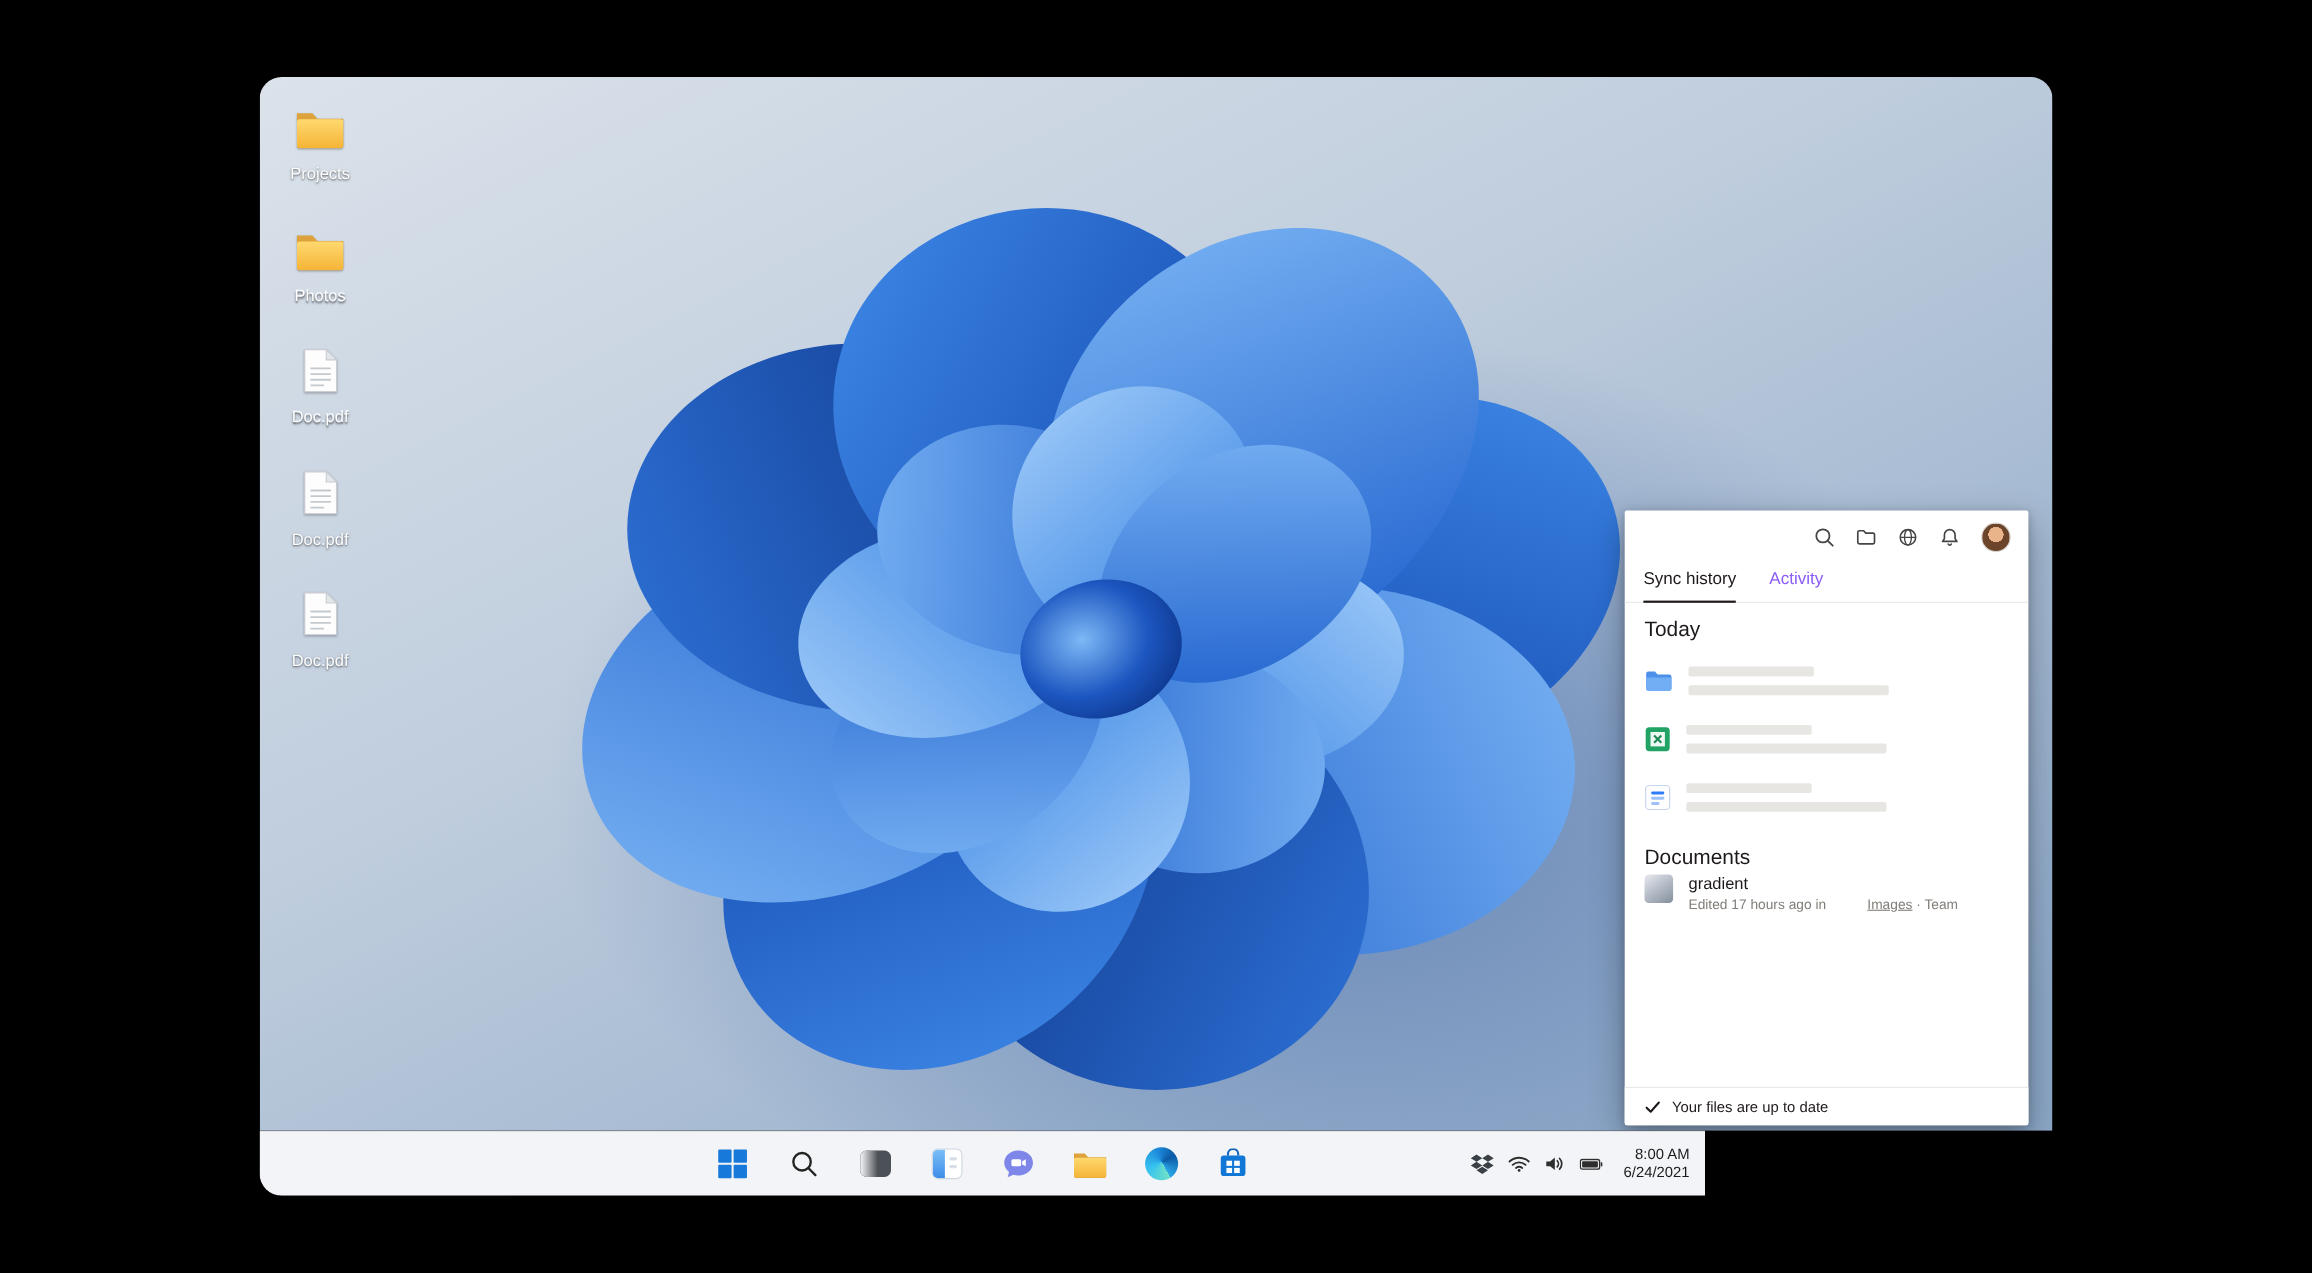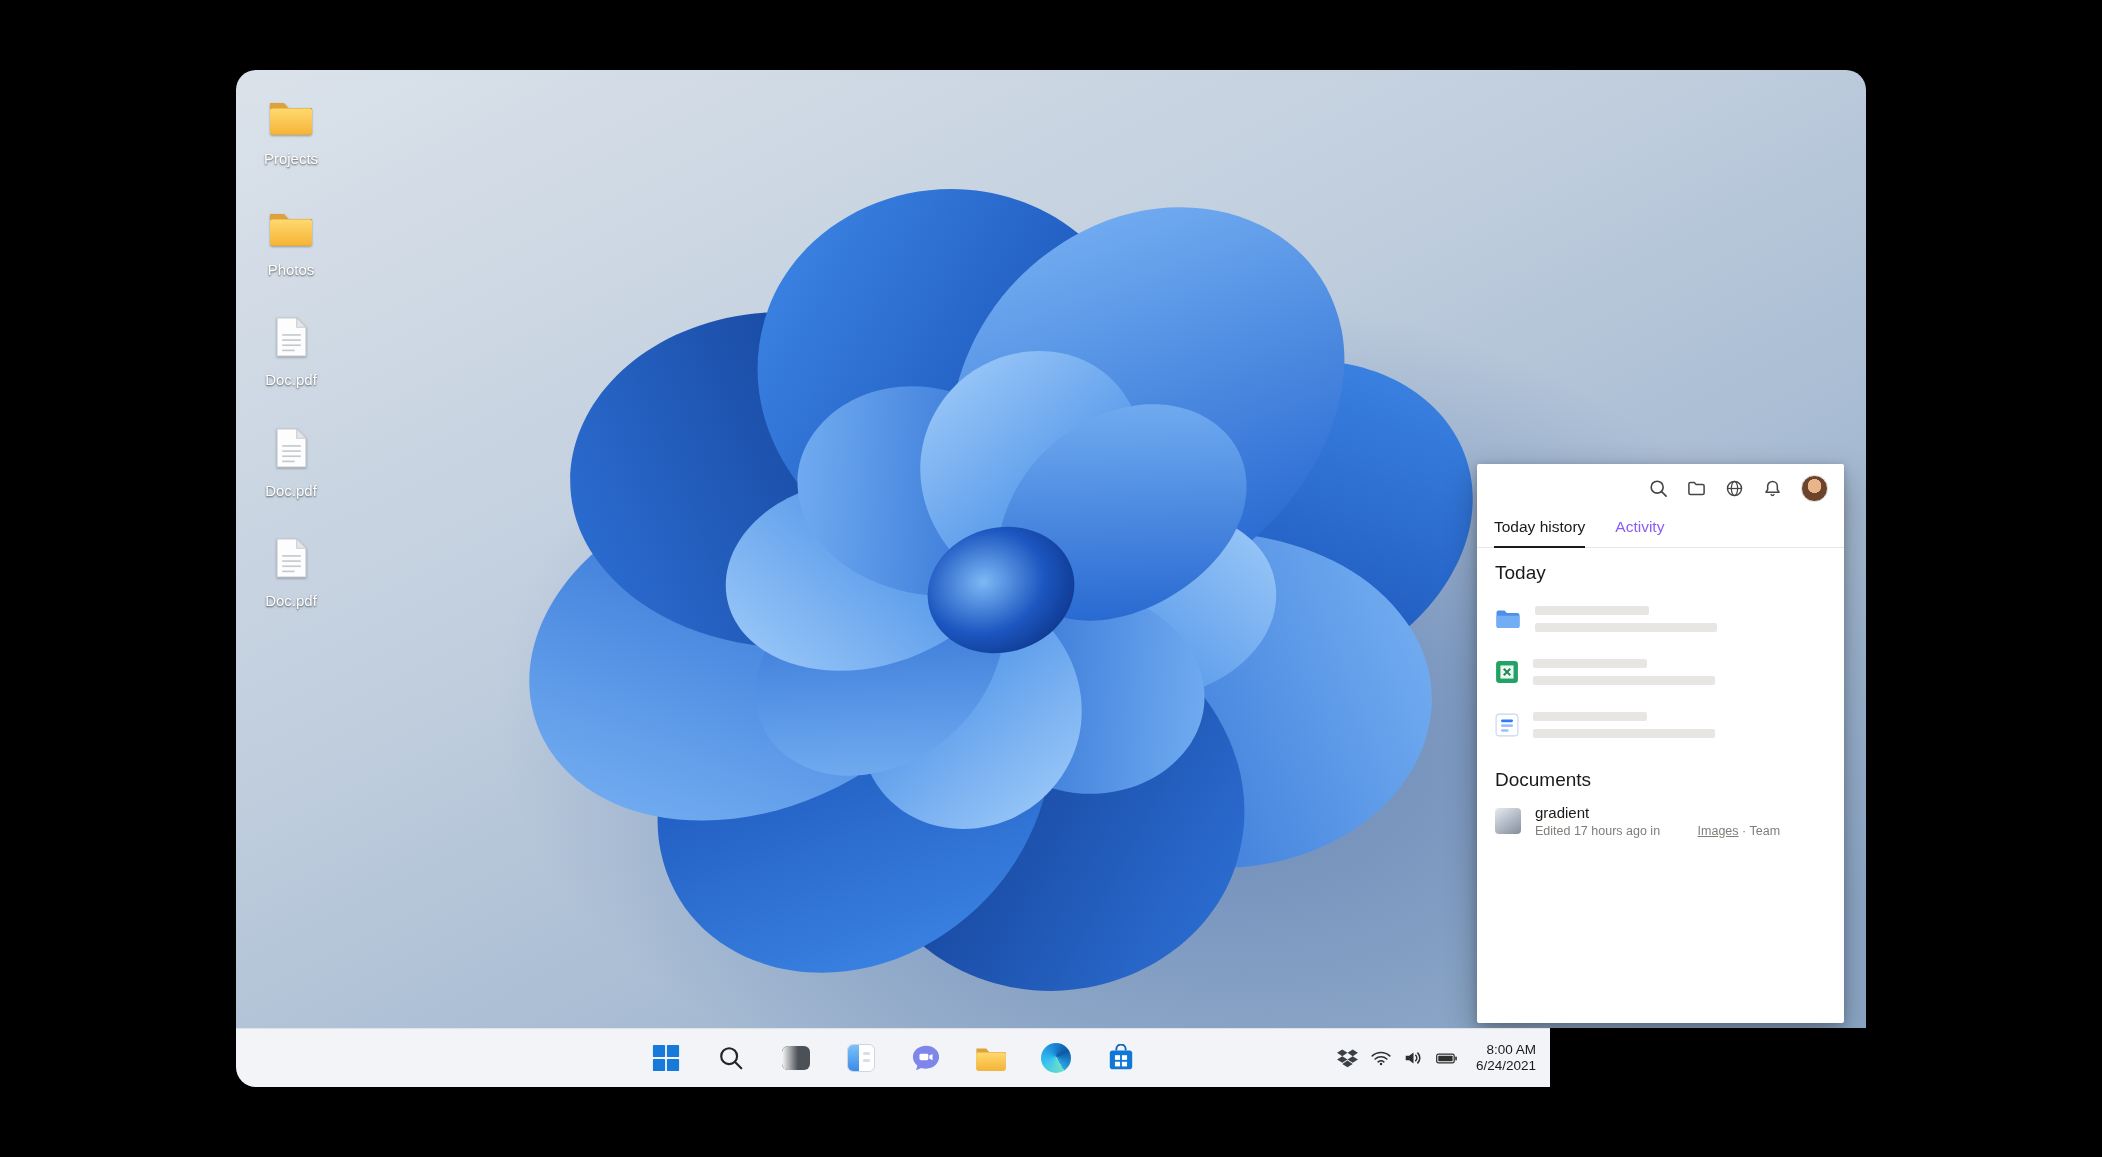--- a/index.html
+++ b/index.html
@@ -39,21 +39,21 @@
   .dp-tabs { display:flex; gap:30px; padding:0 17px; border-bottom:1px solid #e8e6e3; }
   .dp-tab { font-size:15.5px; padding:6px 0 10px; color:#8b5cf6; cursor:pointer; margin-bottom:-1px; }
   .dp-tab.active { color:#1e1919; border-bottom:2.5px solid #1e1919; }
   .dp-body { position:absolute; top:84px; bottom:35px; left:0; right:0; overflow:hidden; padding:0 18px; }
   .dp-heading { font-size:19px; color:#1e1919; font-weight:500; margin:14px 0 8px; }
   .dp-heading.second { margin-top:18px; margin-bottom:4px; }
   .dp-skel { height:53px; display:flex; align-items:center; gap:14px; }
   .skel-bars .bar { background:#e8e6e3; height:9px; border-radius:2px; }
   .skel-bars .bar.short { width:114px; margin-bottom:8px; }
   .skel-bars .bar.long  { width:182px; }
-  .dp-item { height:52px; display:flex; align-items:center; gap:14px; cursor:pointer; }
+  .dp-item { height:52px; display:flex; align-items:flex-start; gap:14px; cursor:pointer; }
   .dp-item-text { display:flex; flex-direction:column; }
   .dp-title { font-size:15px; color:#1e1919; line-height:17px; }
   .dp-sub { font-size:12.5px; color:#827d78; line-height:15px; margin-top:3px; }
   .dp-sub .loc { text-decoration:underline;padding-left:34px; }
   .thumb { width:26px; height:26px; border-radius:4px; flex:0 0 auto; }
   .thumb.gradient { background:linear-gradient(145deg,#e8eaee 0%,#b9c0cb 45%,#838e9c 100%); }
   .thumb.sunset   { background:linear-gradient(180deg,#f7cb82 0%,#eb9a55 55%,#d96f3d 100%); }
   .dp-footer { position:absolute; left:0; right:0; bottom:0; height:35px; background:#fff;
     border-top:1px solid #e8e6e3; display:flex; align-items:center; gap:10px; padding:0 18px;
     border-radius:0 0 2px 2px; }
@@ -251,21 +251,21 @@
         <span>
           <svg width="19" height="19" viewBox="0 0 20 20">
               <path d="M10 2.6 a5.1 5.1 0 0 0 -5.1 5.1 v3.5 L3.1 13.9 h13.8 l-1.8-2.7 V7.7 A5.1 5.1 0 0 0 10 2.6 Z" fill="none" stroke="#454545" stroke-width="1.6" stroke-linejoin="round"></path>
               <path d="M8.5 16.4 a1.6 1.6 0 0 0 3 0" fill="none" stroke="#454545" stroke-width="1.5" stroke-linecap="round"></path>
             </svg>
         </span>
         <span class="dp-avatar"></span>
       </div>
 
       <div class="dp-tabs">
-        <div class="dp-tab active">Today history</div>
+        <div class="dp-tab active">Sync history</div>
         <div class="dp-tab">Activity</div>
       </div>
 
       <div class="dp-body">
 
         <div class="dp-heading">Today</div>
 
         <div class="dp-skel">
           <svg width="26" height="22" viewBox="0 0 26 22">
             <path d="M1.5 4.5 a2 2 0 0 1 2-2 h6 l2.4 2.6 H22.5 a2 2 0 0 1 2 2 V18 a2 2 0 0 1 -2 2 h-19 a2 2 0 0 1 -2-2 Z" fill="#4d90ea"></path>
@@ -314,20 +314,26 @@
               <span>· Team</span>
             </div>
           </div>
         </div>
 
 
 
 
       </div>
 
+      <div class="dp-footer">
+        <svg width="15" height="13" viewBox="0 0 16 14">
+          <path d="M2 7.5 L6 11.5 L14 2.5" fill="none" stroke="#1e1919" stroke-width="2" stroke-linecap="round" stroke-linejoin="round"></path>
+        </svg>
+        <span class="dp-footer-text">Your files are up to date</span>
+      </div>
     </div>
 
     <div class="taskbar">
       <div class="tb-center">
 
         <div class="tb-btn">
           <svg width="28" height="28" viewBox="0 0 30 30">
             <rect x="1" y="1" width="13" height="13" rx="1" fill="#1779da"></rect>
             <rect x="16" y="1" width="13" height="13" rx="1" fill="#1779da"></rect>
             <rect x="1" y="16" width="13" height="13" rx="1" fill="#1779da"></rect>

